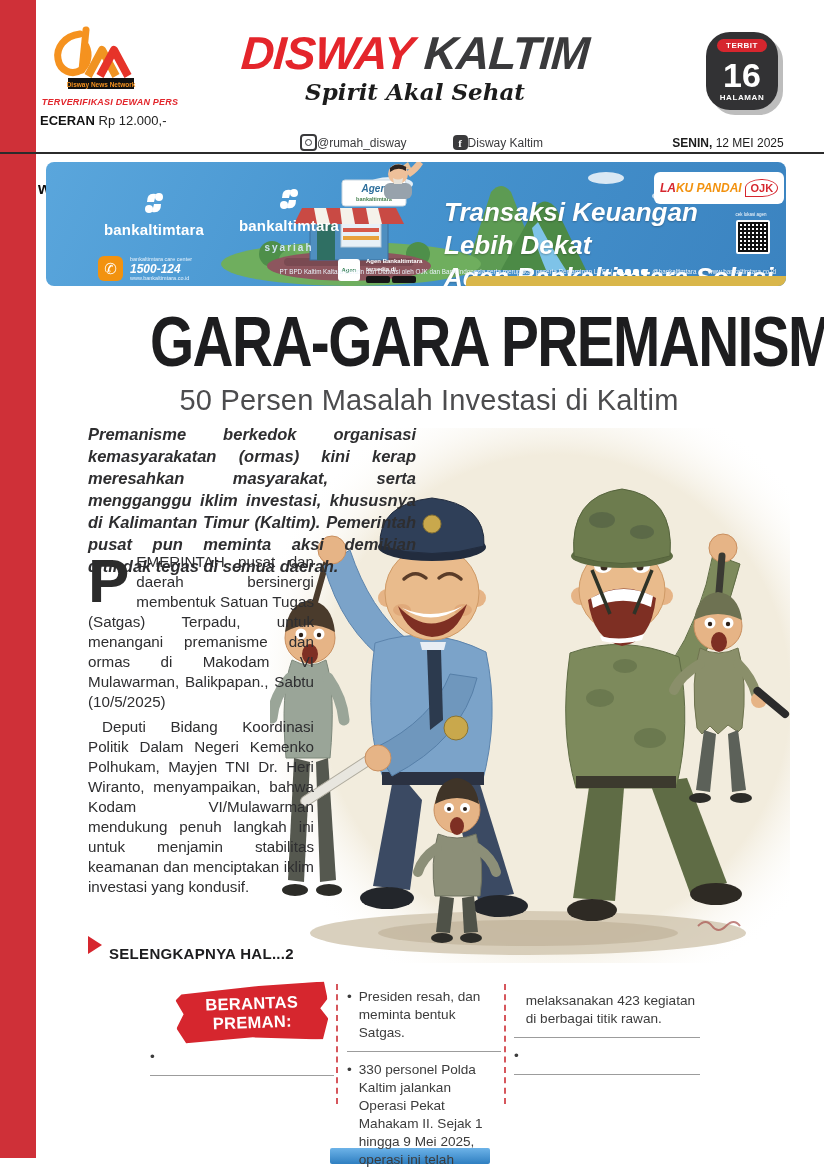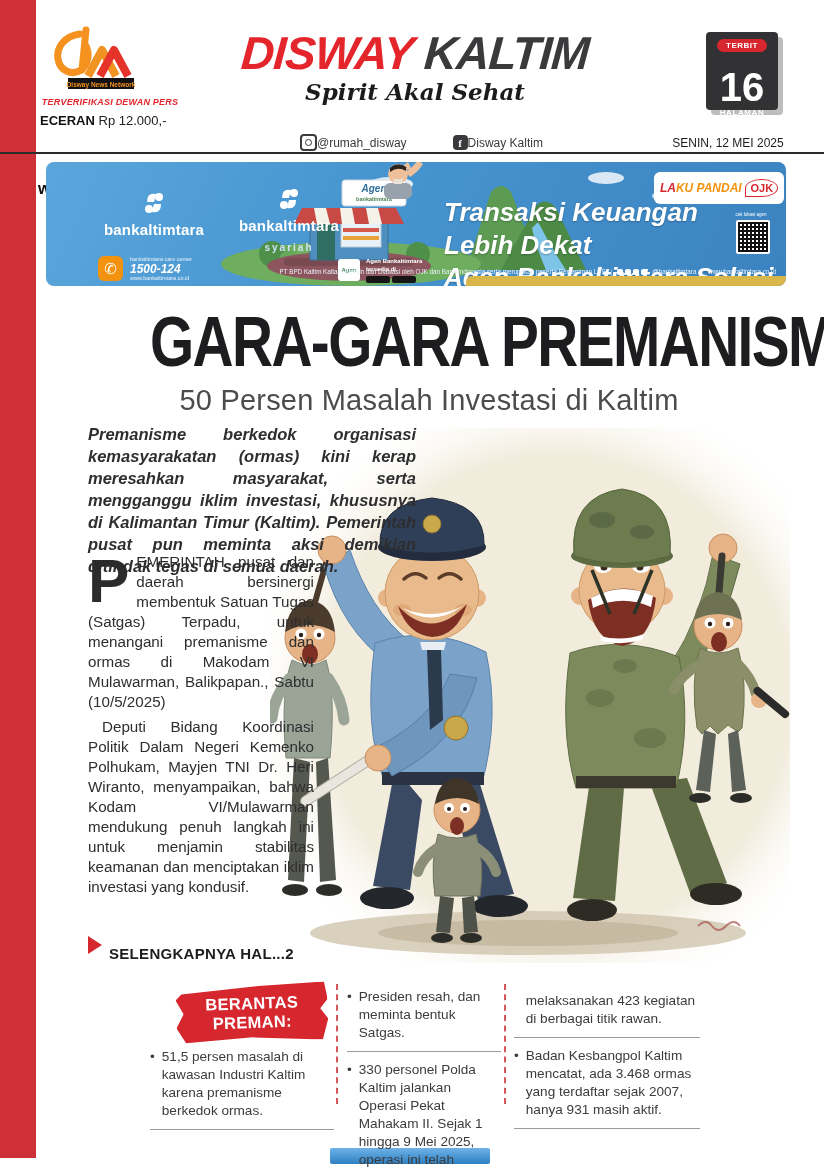--- a/index.html
+++ b/index.html
@@ -20,28 +20,28 @@
   .mast-title{font-size:46px;font-weight:700;font-style:italic;letter-spacing:-1px;line-height:1;transform:skewX(-4deg);}
   .mast-title .red{color:#e4252b;}
   .mast-title .dark{color:#3a3a3c;}
   .tagline{font-family:"DejaVu Serif",serif;font-style:italic;font-weight:700;font-size:23px;color:#1c1c1c;margin-top:2px;}
   .socials{position:absolute;left:300px;top:134px;display:flex;gap:46px;align-items:center;}
   .soc{display:flex;align-items:center;font-size:12px;color:#3a3a3c;}
   .ig-icon{width:13px;height:13px;border:2px solid #3a3a3c;border-radius:4px;position:relative;display:inline-block;}
   .ig-icon:after{content:"";position:absolute;left:3px;top:3px;width:5px;height:5px;border:1.5px solid #3a3a3c;border-radius:50%;}
   .fb-icon{width:15px;height:15px;border-radius:4px;background:#3a3a3c;color:#fff;font-weight:700;
            font-size:11px;display:inline-flex;align-items:center;justify-content:center;font-family:"Liberation Serif",serif;}
-  .edition-badge{position:absolute;left:706px;top:32px;width:72px;height:78px;background:#323234;border-radius:4px;
+  .edition-badge{position:absolute;left:706px;top:32px;width:72px;height:78px;background:#323234;border-radius:24px;
                  box-shadow:5px 5px 0 #bdbdbd;text-align:center;color:#fff;}
   .edition-badge .pill{display:inline-block;margin-top:7px;background:#d6262e;color:#fff;font-size:8px;font-weight:700;
                  letter-spacing:.5px;padding:2px 9px;border-radius:8px;}
-  .edition-badge .num{font-size:40px;font-weight:700;line-height:1;margin-top:15px;}
+  .edition-badge .num{font-size:34px;font-weight:700;line-height:1;margin-top:6px;}
   .edition-badge .bottom{font-size:8px;font-weight:700;letter-spacing:.6px;margin-top:1px;}
   .edition-date{position:absolute;left:668px;top:136px;width:120px;text-align:center;font-size:12px;color:#1c1c1c;}
-  .edition-date b{font-weight:400;}
+  .edition-date b{font-weight:700;}
 
   
   .ad{position:absolute;left:46px;top:162px;width:740px;height:124px;border-radius:8px;overflow:hidden;
       background:linear-gradient(115deg,#5aa6dc 0%,#4694cf 45%,#3b83c0 100%);}
   .ad .brand{position:absolute;color:#fff;text-align:center;}
   .brand-mark{width:30px;height:26px;margin:0 auto 2px auto;}
   .brand-word{font-size:15px;font-weight:700;letter-spacing:.2px;line-height:1;}
   .brand-sub{font-size:10px;font-weight:700;color:#cfe4f5;letter-spacing:2px;line-height:1;margin-top:10px;}
   .ad-headline{position:absolute;left:398px;top:34px;width:330px;color:#fff;font-weight:700;font-style:italic;
                font-size:26px;line-height:1.25;text-shadow:0 1px 2px rgba(0,0,0,.25);}
@@ -431,38 +431,36 @@
     <div>BERANTAS</div>
     <div>PREMAN:</div>
   </div>
 
   <div class="vsep s1"></div>
   <div class="vsep s2"></div>
 
   <div class="fact-col col1">
     <div class="fact">
       <span class="dot">•</span>
-        <span>51,5 persen masalah di kawasan Industri Kaltim karena premanisme berkedok ormas.</span>
     </div>
   </div>
   <div class="fact-col col2">
     <div class="fact">
       <span class="dot">•</span>
         <span>Presiden resah, dan meminta bentuk Satgas.</span>
     </div>
     <div class="fact">
       <span class="dot">•</span>
         <span>330 personel Polda Kaltim jalankan Operasi Pekat Mahakam II.  Sejak 1 hingga 9 Mei 2025, operasi ini telah</span>
     </div>
   </div>
   <div class="fact-col col3">
     <div class="fact no-dot">
       <span class="dot">•</span>
         <span>melaksanakan 423 kegiatan di berbagai titik rawan.</span>
     </div>
     <div class="fact">
       <span class="dot">•</span>
-        <span>Badan Kesbangpol Kaltim mencatat, ada 3.468 ormas yang terdaftar sejak 2007, hanya 931 masih aktif.</span>
     </div>
   </div>
 
   <div class="bottom-strip"></div>
 </div>
 
 </body></html>

